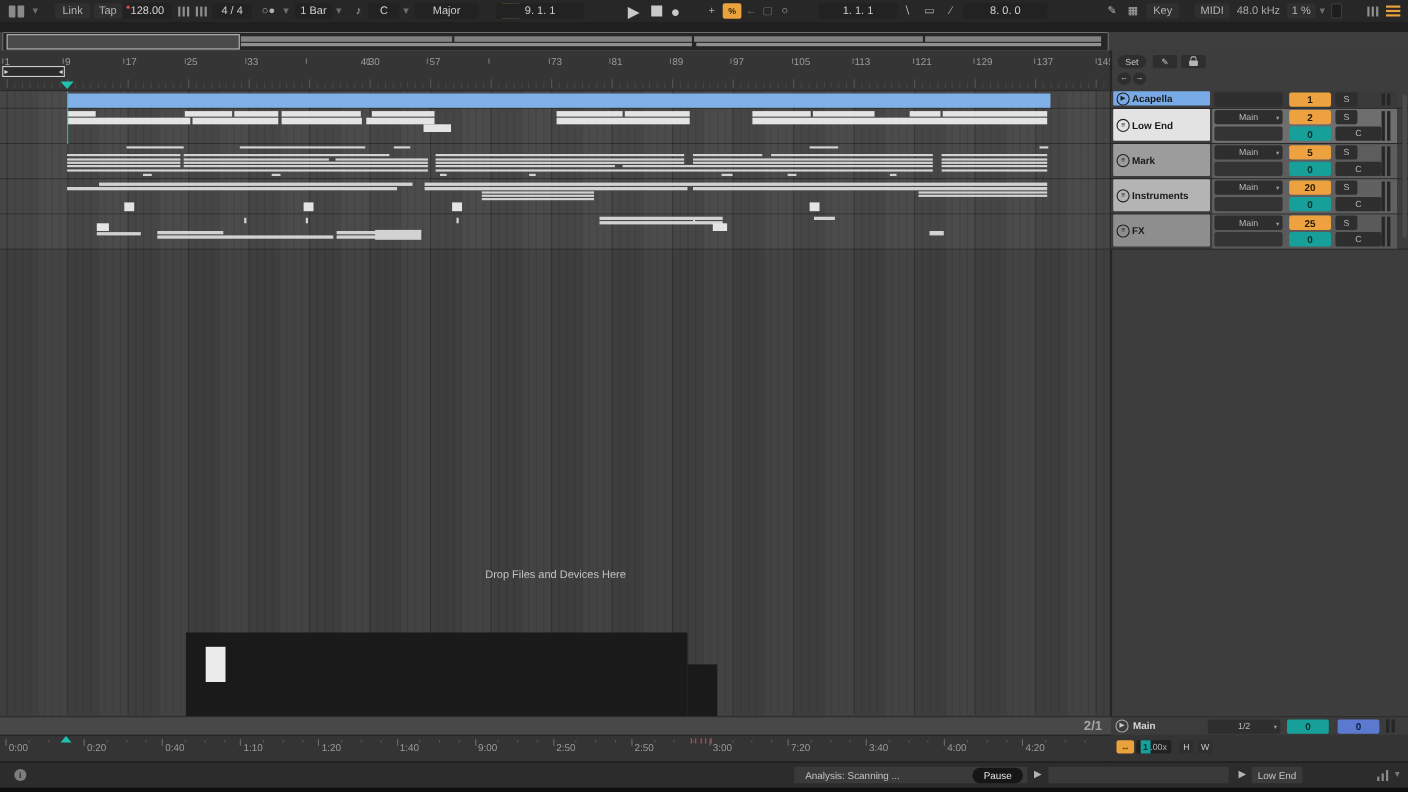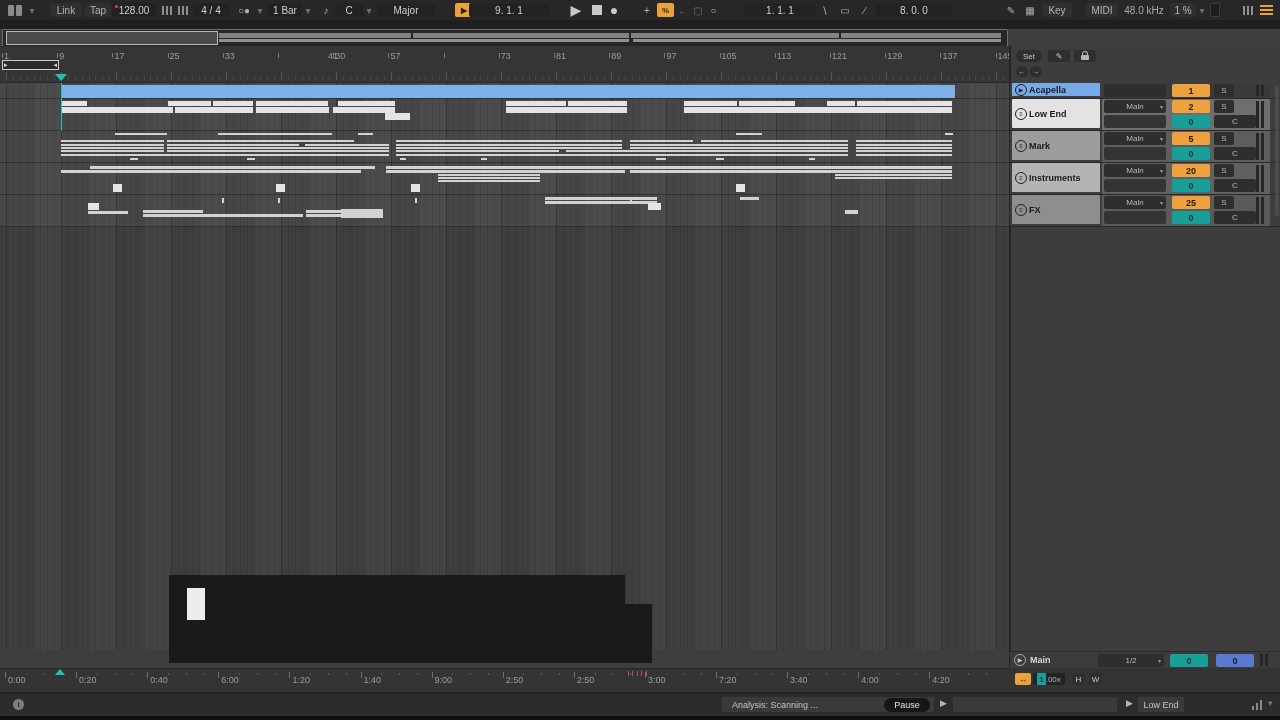--- a/index.html
+++ b/index.html
@@ -127,21 +127,21 @@
       <div class="ti k-field" style="left: 193px; width: 36px;">4 / 4</div>
       <div class="ti k-icon" style="left: 233px; width: 22px;">○●</div>
       <div class="ti k-dim" style="left: 256px; width: 8px;">▾</div>
       <div class="ti k-field" style="left: 268px; width: 34px;">1 Bar</div>
       <div class="ti k-dim" style="left: 304px; width: 8px;">▾</div>
       <div class="ti k-icon" style="left: 320px; width: 12px;">♪</div>
       <div class="ti k-field" style="left: 335px; width: 28px;">C</div>
       <div class="ti k-dim" style="left: 365px; width: 8px;">▾</div>
       <div class="ti k-field" style="left: 377px; width: 58px;">Major</div>
       <div class="ti k-btnor" style="left: 455px; width: 18px;">▶</div>
-      <div class="ti k-field" style="left: 469px; width: 80px;">9.  1.  1</div>
+      <div class="ti k-field" style="left: 451px; width: 80px;">9.  1.  1</div>
       <div class="ti k-trans" style="left: 566px; width: 20px;">▶</div>
       <div class="ti k-stop" style="left: 589px; width: 16px;">
         <div class="sq"></div>
       </div>
       <div class="ti k-trans" style="left: 606px; width: 16px;">●</div>
       <div class="ti k-icon" style="left: 640px; width: 14px;">+</div>
       <div class="ti k-btnor" style="left: 657px; width: 17px;">%</div>
       <div class="ti k-dim" style="left: 677px; width: 12px;">←</div>
       <div class="ti k-dim" style="left: 691px; width: 14px;">▢</div>
       <div class="ti k-icon" style="left: 707px; width: 13px;">○</div>
@@ -624,20 +624,21 @@
       <div class="clip" style="left: 88px; top: 120px; width: 11px; height: 7px; background: rgb(228, 228, 228);"></div>
       <div class="clip" style="left: 648px; top: 120px; width: 13px; height: 7px; background: rgb(228, 228, 228);"></div>
       <div class="clip" style="left: 88px; top: 128px; width: 40px; height: 3px; background: rgb(210, 210, 210);"></div>
       <div class="clip" style="left: 143px; top: 127px; width: 60px; height: 3px; background: rgb(210, 210, 210);"></div>
       <div class="clip" style="left: 306px; top: 127px; width: 67px; height: 3px; background: rgb(210, 210, 210);"></div>
       <div class="clip" style="left: 845px; top: 127px; width: 13px; height: 4px; background: rgb(210, 210, 210);"></div>
       <div class="clip" style="left: 143px; top: 131px; width: 160px; height: 3px; background: rgb(210, 210, 210);"></div>
       <div class="clip" style="left: 306px; top: 131px; width: 67px; height: 3px; background: rgb(210, 210, 210);"></div>
       <div class="clip" style="left: 341px; top: 126px; width: 42px; height: 9px; background: rgb(210, 210, 210);"></div>
       <div id="playhead"></div>
+      <div id="drop-hint">Drop Files and Devices Here</div>
     </div>
 
   <div class="popup-black" style="left:169px;top:575px;width:456px;height:88px"></div>
   <div class="popup-black" style="left:625px;top:604px;width:27px;height:59px"></div>
   <div id="popup-white"></div>
 
   <div id="rpanel"></div>
   <div id="rdivider"></div>
   <div class="pill" style="left:1016px;top:50px;width:26px;height:12px">Set</div>
   <div class="sqbtn" style="left:1048px;top:50px;width:22px;height:12px">✎</div>
@@ -715,20 +716,23 @@
         <div class="hbox" style="left: 204px; top: 1px; width: 20px;">S</div>
         <div class="hbox" style="left: 94px; top: 16px; width: 62px; background: rgb(52, 52, 52);"></div>
         <div class="hbox teal" style="left: 162px; top: 16px; width: 38px;">0</div>
         <div class="hbox" style="left: 204px; top: 16px; width: 42px;">C</div>
         <div class="meterbar" style="left: 246px;"></div>
         <div class="meterbar" style="left: 251px;"></div>
       </div>
     </div>
   <div id="scrollhint"></div>
 
+  <div id="main-lane">
+    <span id="main-sig">2/1</span>
+  </div>
   <div id="main-hdr">
     <span class="tico" style="left:4px;border-color:#a8a8a8;color:#c9c9c9">▶</span>
     <span style="position:absolute;left:20px;top:3px;font-size:9px;font-weight:bold;color:#d6d6d6">Main</span>
     <div class="hbox" style="left:88px;top:2px;width:66px">
         <span>1/2</span>
         <span class="chev">▾</span>
       </div>
     <div class="hbox teal" style="left:160px;top:2px;width:38px">0</div>
     <div class="hbox blue" style="left:206px;top:2px;width:38px">0</div>
     <div class="meterbar" style="left:250px"></div>
@@ -743,21 +747,21 @@
     <div class="sqbtn" style="left:62px;top:5px;width:13px;height:12px">H</div>
     <div class="sqbtn" style="left:79px;top:5px;width:13px;height:12px">W</div>
   </div>
   <div id="time-ruler">
       <div class="tlabel" style="left: 8px;">0:00</div>
       <div class="ttick" style="left: 5px;"></div>
       <div class="tlabel" style="left: 79.1px;">0:20</div>
       <div class="ttick" style="left: 76.1px;"></div>
       <div class="tlabel" style="left: 150.2px;">0:40</div>
       <div class="ttick" style="left: 147.2px;"></div>
-      <div class="tlabel" style="left: 221.3px;">6:00</div>
+      <div class="tlabel" style="left: 221.3px;">1:10</div>
       <div class="ttick" style="left: 218.3px;"></div>
       <div class="tlabel" style="left: 292.4px;">1:20</div>
       <div class="ttick" style="left: 289.4px;"></div>
       <div class="tlabel" style="left: 363.5px;">1:40</div>
       <div class="ttick" style="left: 360.5px;"></div>
       <div class="tlabel" style="left: 434.6px;">9:00</div>
       <div class="ttick" style="left: 431.6px;"></div>
       <div class="tlabel" style="left: 505.7px;">2:50</div>
       <div class="ttick" style="left: 502.7px;"></div>
       <div class="tlabel" style="left: 576.8px;">2:50</div>

